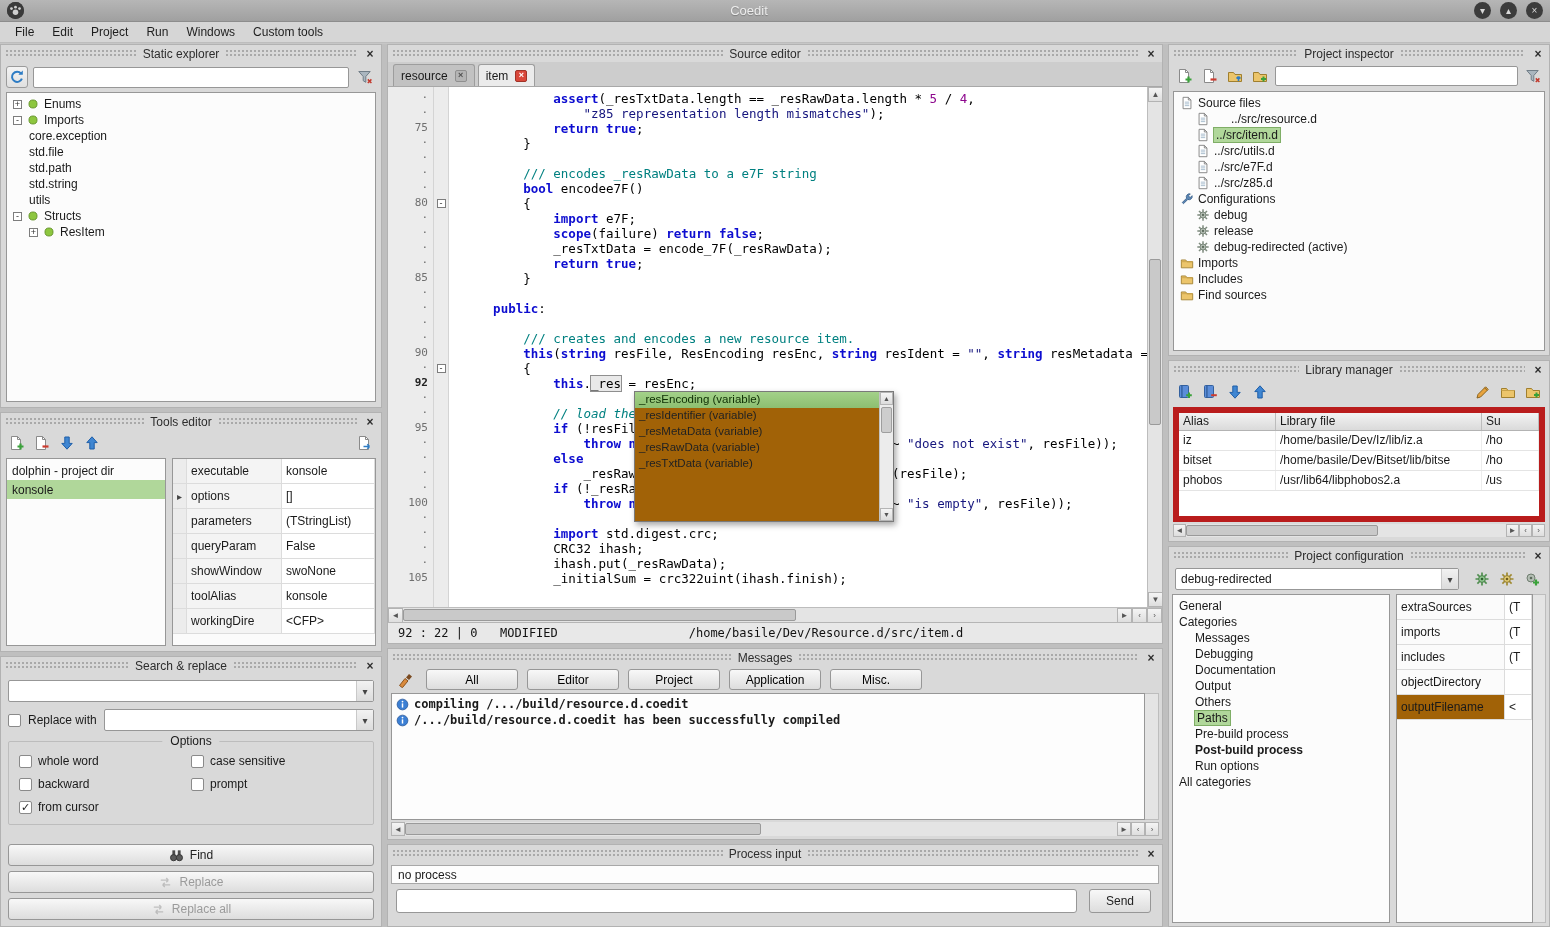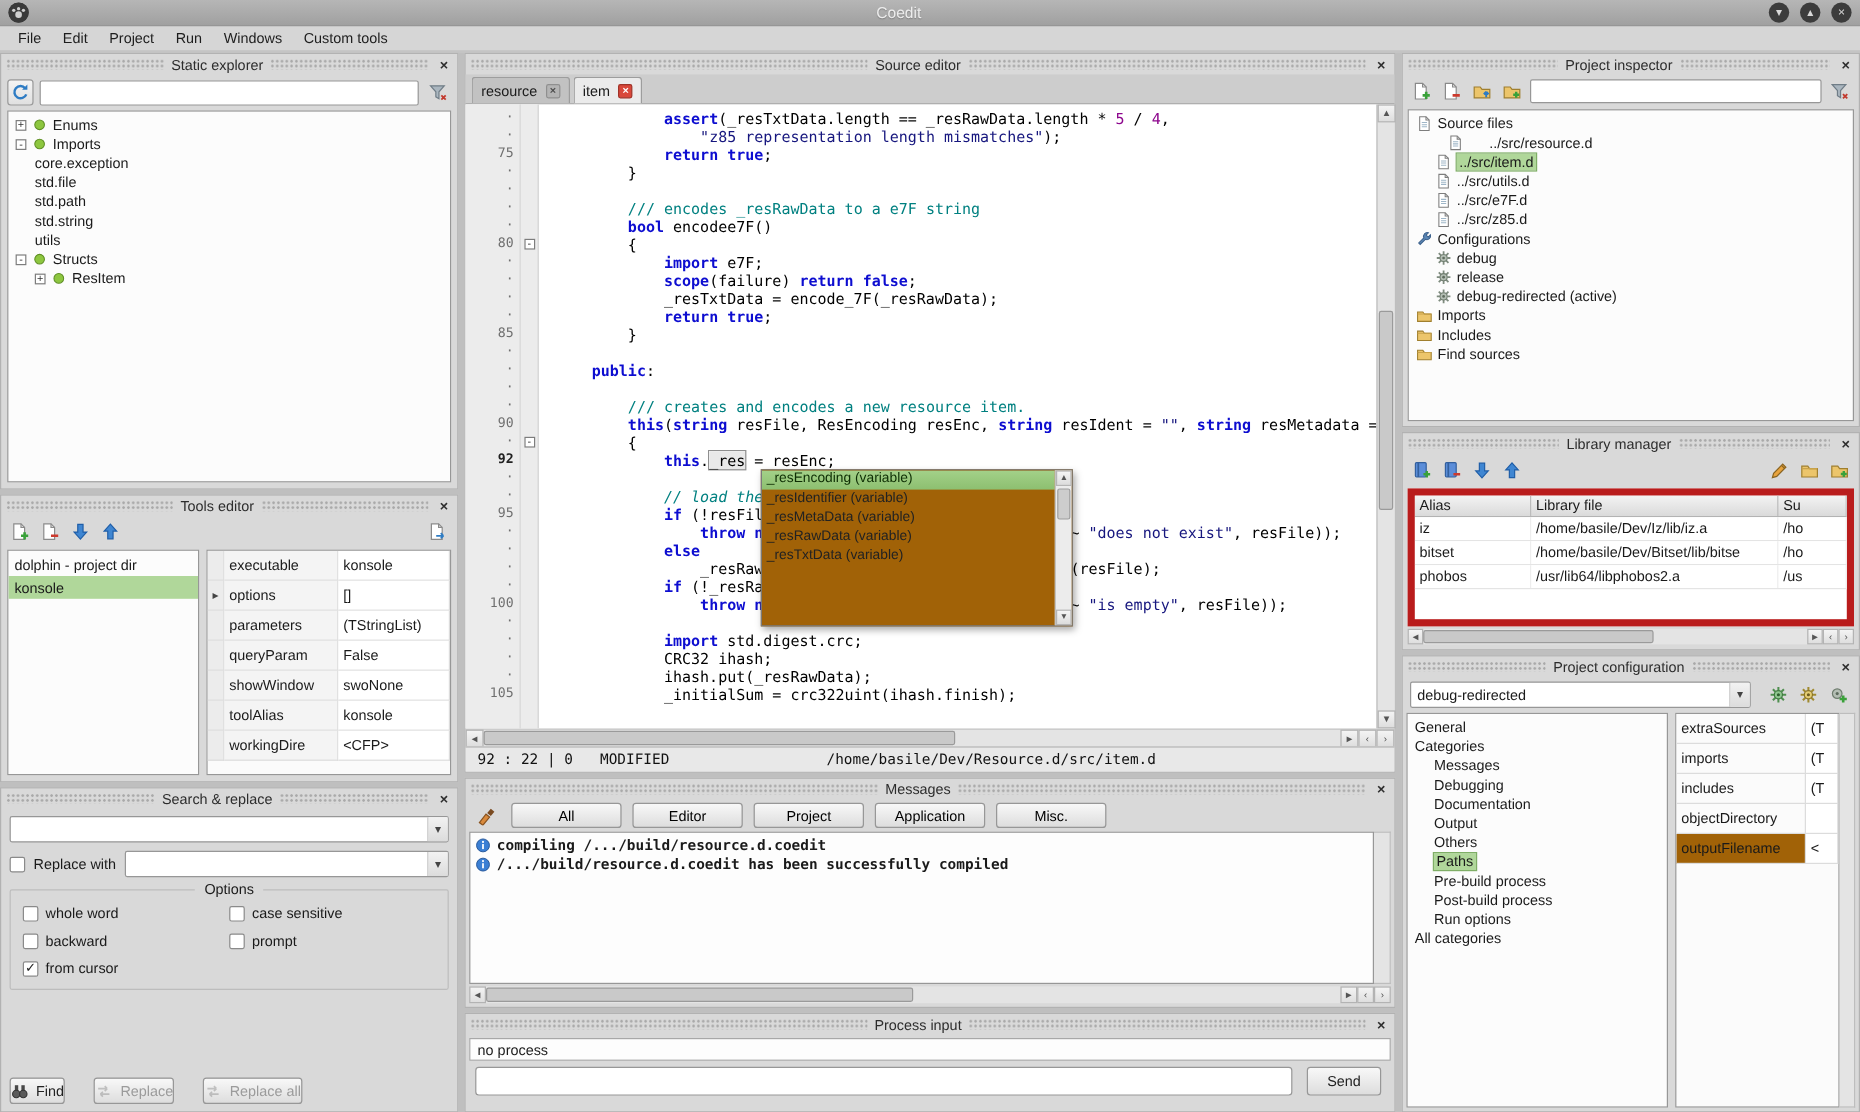--- a/index.html
+++ b/index.html
@@ -77,21 +77,21 @@
   .list-item{height:19px;display:flex;align-items:center;padding:0 5px;white-space:nowrap}
   .list-item.selected{background:#b0d79a}
 
   
   .sr-body{flex:1;display:flex;flex-direction:column;padding:6px 7px;min-height:0}
   .sr-row{display:flex;align-items:center;gap:7px;margin-top:7px}
   .sr-row .combo{flex:1}
   .options-group{margin-top:10px;border:1px solid #bdbdbd;border-radius:2px;position:relative;padding:12px 10px 10px 10px}
   .options-title{position:absolute;top:-8px;left:50%;transform:translateX(-50%);background:#d9d9d9;padding:0 8px;font-size:12px}
   .check-grid{display:grid;grid-template-columns:1fr 1fr;row-gap:9px}
-  .sr-buttons{margin-top:auto;display:flex;flex-direction:row;gap:24px}
+  .sr-buttons{margin-top:auto;display:flex;flex-direction:column;gap:5px}
   .sr-buttons .btn{height:22px}
 
   
   .tabsbar{height:25px;background:#cdcdcd;display:flex;align-items:flex-end;padding:2px 0 0 5px;gap:3px;border-bottom:1px solid #a8a8a8;flex:none}
   .tab{height:22px;display:flex;align-items:center;gap:7px;padding:0 7px;border:1px solid #9d9d9d;border-bottom:none;background:#c2c2c2;border-radius:3px 3px 0 0;font-size:12px}
   .tab.active{background:#ebebeb}
   .tab-close{width:12px;height:12px;border-radius:2px;display:flex;align-items:center;justify-content:center;font-size:9px;font-weight:bold;line-height:1}
   .tab-close.gray{background:#b4b4b4;color:#4e4e4e;border:1px solid #8f8f8f}
   .tab-close.red{background:#d9483b;color:#fff;border:1px solid #a03328}
   .editor-wrap{flex:1;display:flex;min-height:0;position:relative;background:#fff}
@@ -707,21 +707,21 @@
           <div class="tree-row" style="padding-left: 6px;">
             <span class="ticon">
               <svg viewBox="0 0 16 16">
                 <path d="M3.5 1.5h6l3 3v10h-9z" fill="#fff" stroke="#7d7d7d"></path>
                 <path d="M9.5 1.5v3h3" fill="none" stroke="#7d7d7d"></path>
                 <path d="M5.5 7h5M5.5 9h5M5.5 11h5" stroke="#9fb6c8"></path>
               </svg>
             </span>
             <span class="tlabel">Source files</span>
           </div>
-          <div class="tree-row" style="padding-left: 32px; gap: 21px;">
+          <div class="tree-row" style="padding-left: 22px; gap: 21px;">
             <span class="ticon">
               <svg viewBox="0 0 16 16">
                 <path d="M3.5 1.5h6l3 3v10h-9z" fill="#fff" stroke="#7d7d7d"></path>
                 <path d="M9.5 1.5v3h3" fill="none" stroke="#7d7d7d"></path>
                 <path d="M5.5 7h5M5.5 9h5M5.5 11h5" stroke="#9fb6c8"></path>
               </svg>
             </span>
             <span class="tlabel">../src/resource.d</span>
           </div>
           <div class="tree-row selected" style="padding-left: 22px;">
@@ -992,21 +992,21 @@
             </div>
             <div class="tree-row" style="padding-left: 22px;">
               <span class="tlabel">Others</span>
             </div>
             <div class="tree-row selected" style="padding-left: 22px; text-align: right;">
               <span class="tlabel">Paths</span>
             </div>
             <div class="tree-row" style="padding-left: 22px;">
               <span class="tlabel">Pre-build process</span>
             </div>
-            <div class="tree-row" style="padding-left: 22px;">
+            <div class="tree-row" style="padding-left: 22px; font-weight: bold;">
               <span class="tlabel">Post-build process</span>
             </div>
             <div class="tree-row" style="padding-left: 22px;">
               <span class="tlabel">Run options</span>
             </div>
             <div class="tree-row" style="padding-left: 6px;">
               <span class="tlabel">All categories</span>
             </div>
           </div>
         <div class="cfg-right">

